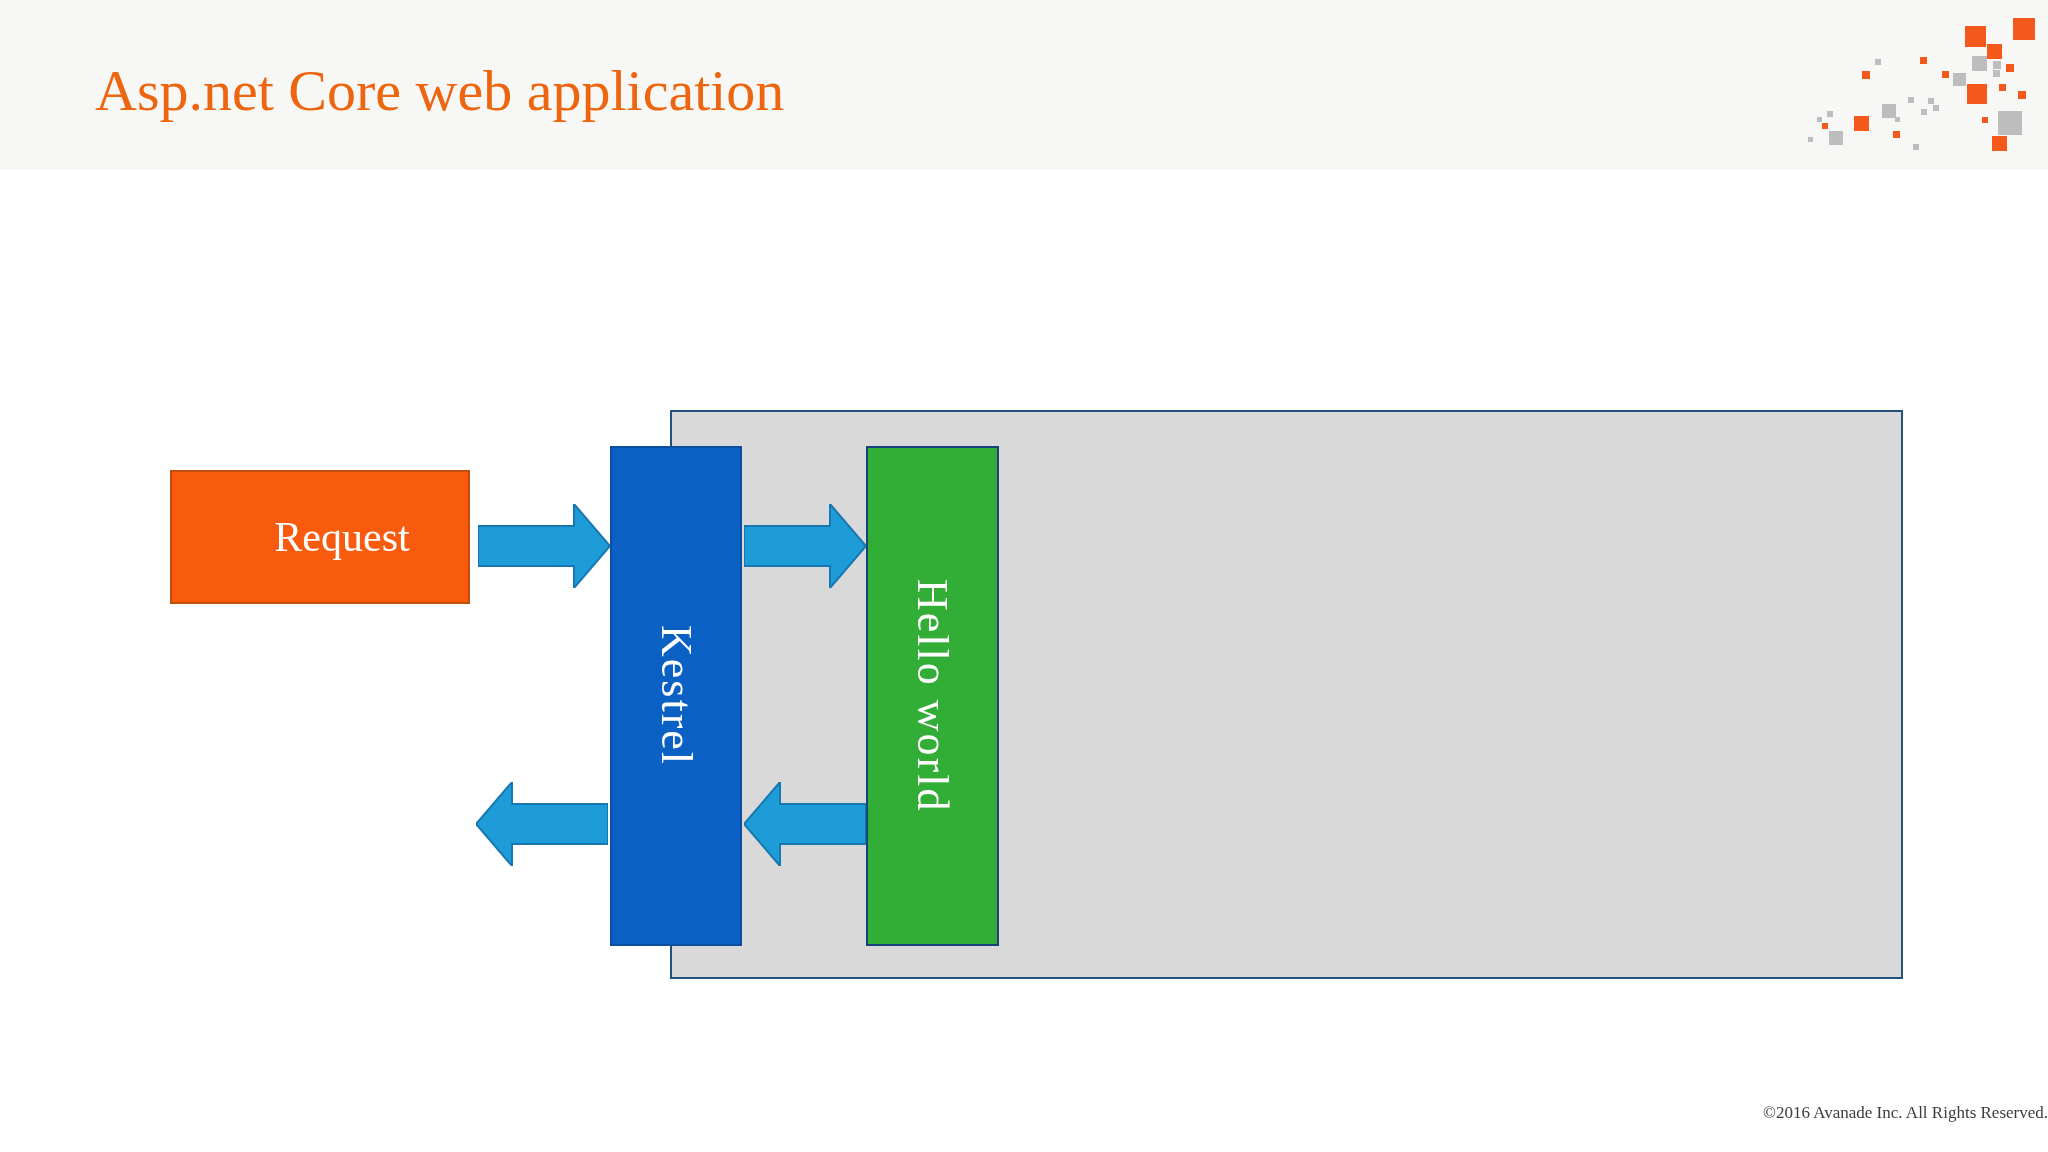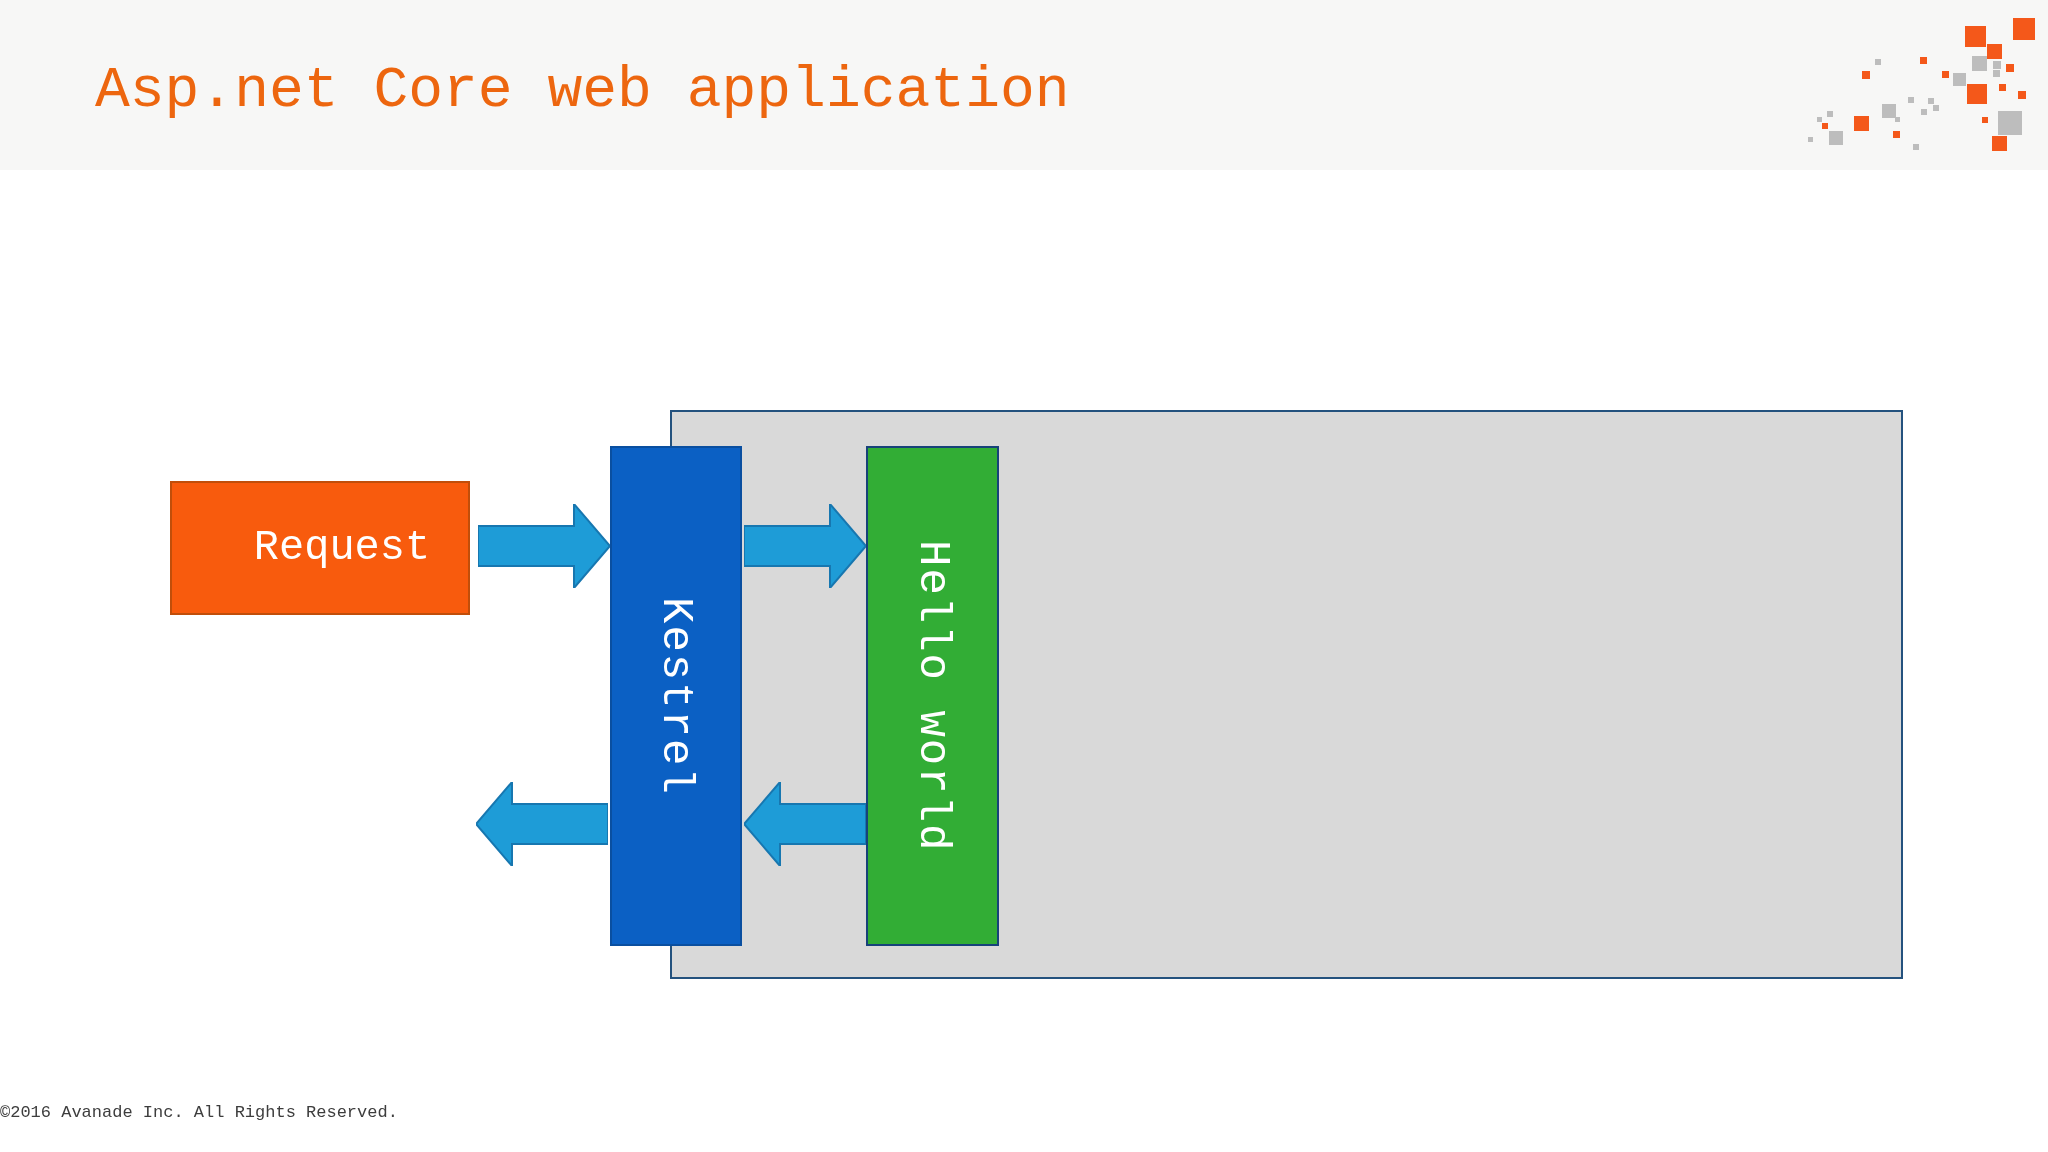--- a/index.html
+++ b/index.html
@@ -1,19 +1,19 @@
 <!DOCTYPE html>
 <html style="--header_bg: #F7F7F6; --title_orange: #ED660F; --box_orange: #F85B0D; --box_orange_border: #C14E0A; --kestrel_blue: #0B60C4; --kestrel_blue_border: #0A4FA0; --green: #32AD35; --green_border: #17427A; --arrow_blue: #1E9CD7; --arrow_blue_border: #1777B0; --container_gray: #D9D9D9; --container_border: #24527E; --deco_orange: #F4581A; --deco_gray: #BDBDBD;"><head>
 <meta charset="utf-8">
 <style>
   html,body{margin:0;padding:0;background:#e5e5e5;}
   .slide{
     position:relative;width:2048px;height:1152px;overflow:hidden;
     background:#ffffff;
-    font-family:Liberation Mono, monospace;
+    font-family:Liberation Serif, serif;
   }
   .header-band{
     position:absolute;left:0;top:0;width:2048px;height:170px;
     background:var(--header_bg);
   }
   .slide-title{
     position:absolute;left:95px;top:62px;
     font-size:58px;line-height:1.0;letter-spacing:0px;
     color:var(--title_orange);
     white-space:nowrap;
@@ -50,31 +50,31 @@
     border:2px solid var(--green_border);
   }
   .hbox{
     position:absolute;left:170px;width:300px;height:134px;
     background:var(--box_orange);
     border:2px solid var(--box_orange_border);
     box-sizing:border-box;
     display:flex;align-items:center;justify-content:center;
     color:#ffffff;font-size:42px;
   }
-  .request-box{top:481px;padding-left:44px;}
+  .request-box{top:470px;padding-left:44px;}
   .response-box{top:748px;}
   .arrow{position:absolute;}
   .arrow polygon{
     fill:var(--arrow_blue);
     stroke:var(--arrow_blue_border);
     stroke-width:2;
   }
   .footer{
     position:absolute;left:0;top:1103px;width:2048px;
-    text-align:left;font-size:17px;color:#3d3d3d;
+    text-align:right;font-size:17px;color:#3d3d3d;
   }
 </style>
 </head>
 <body>
 
 <div class="slide">
 
   <div class="header-band"></div>
 
   <div class="slide-title">Asp.net Core web application</div>

